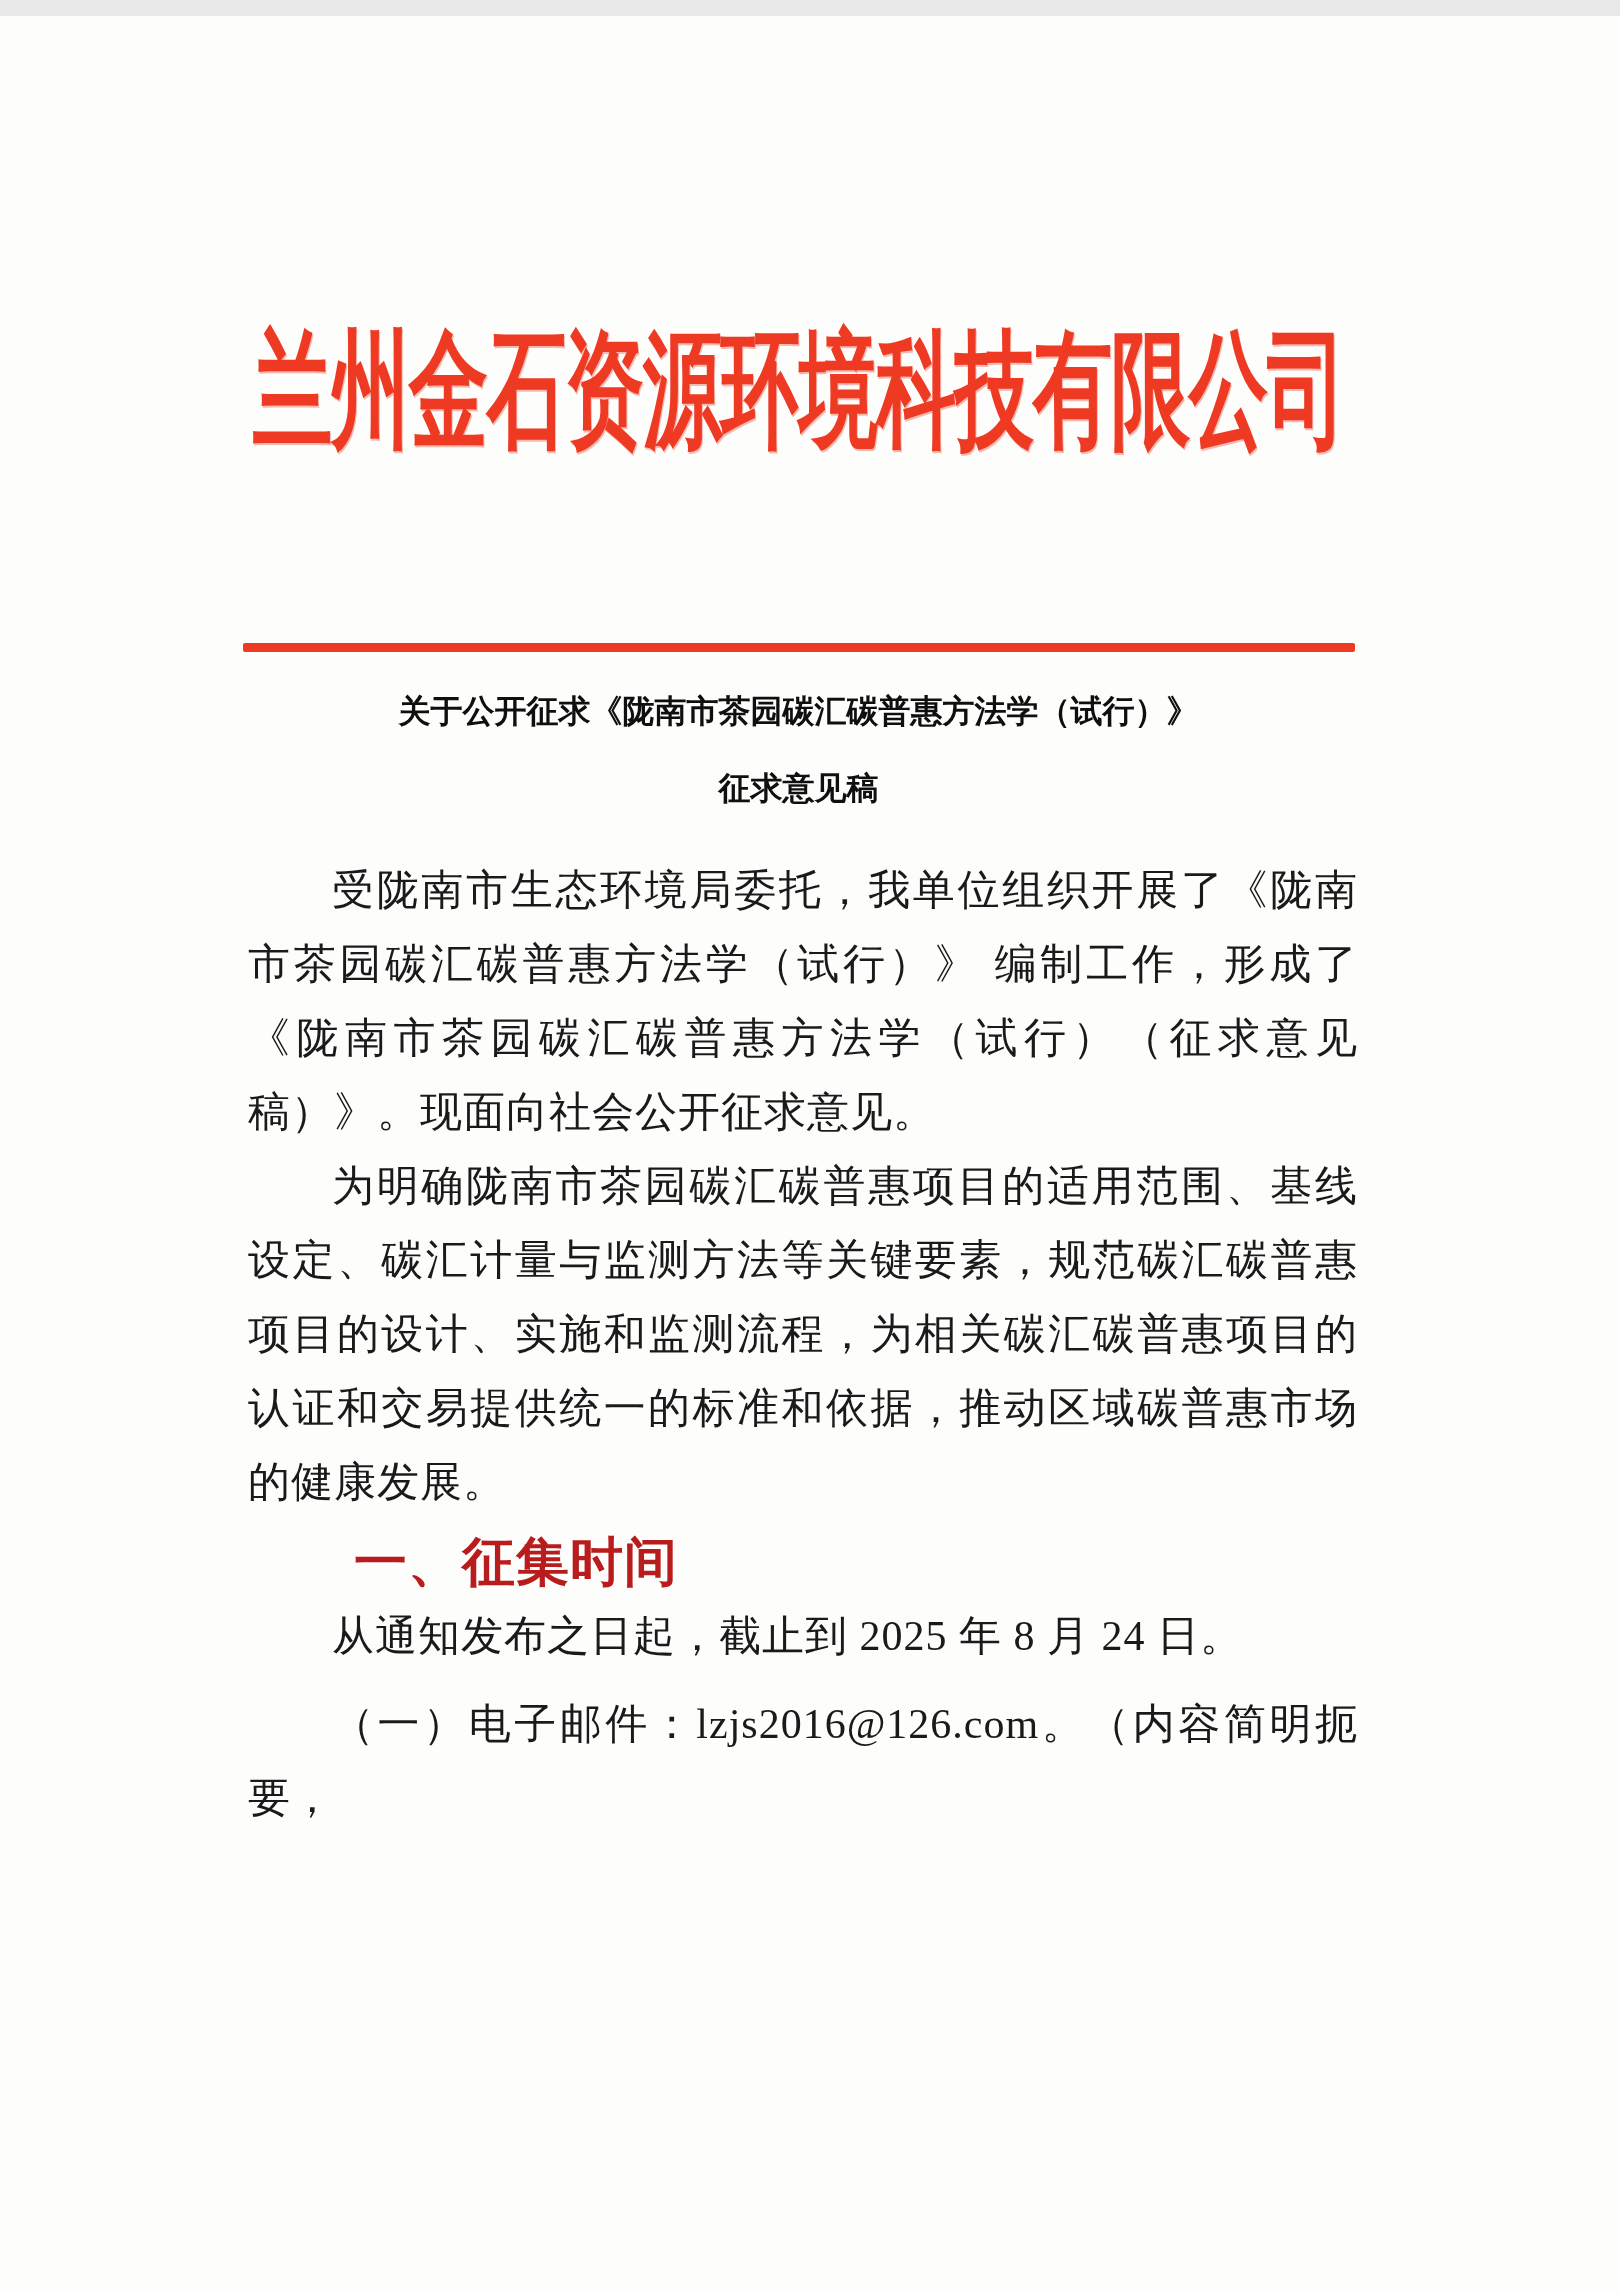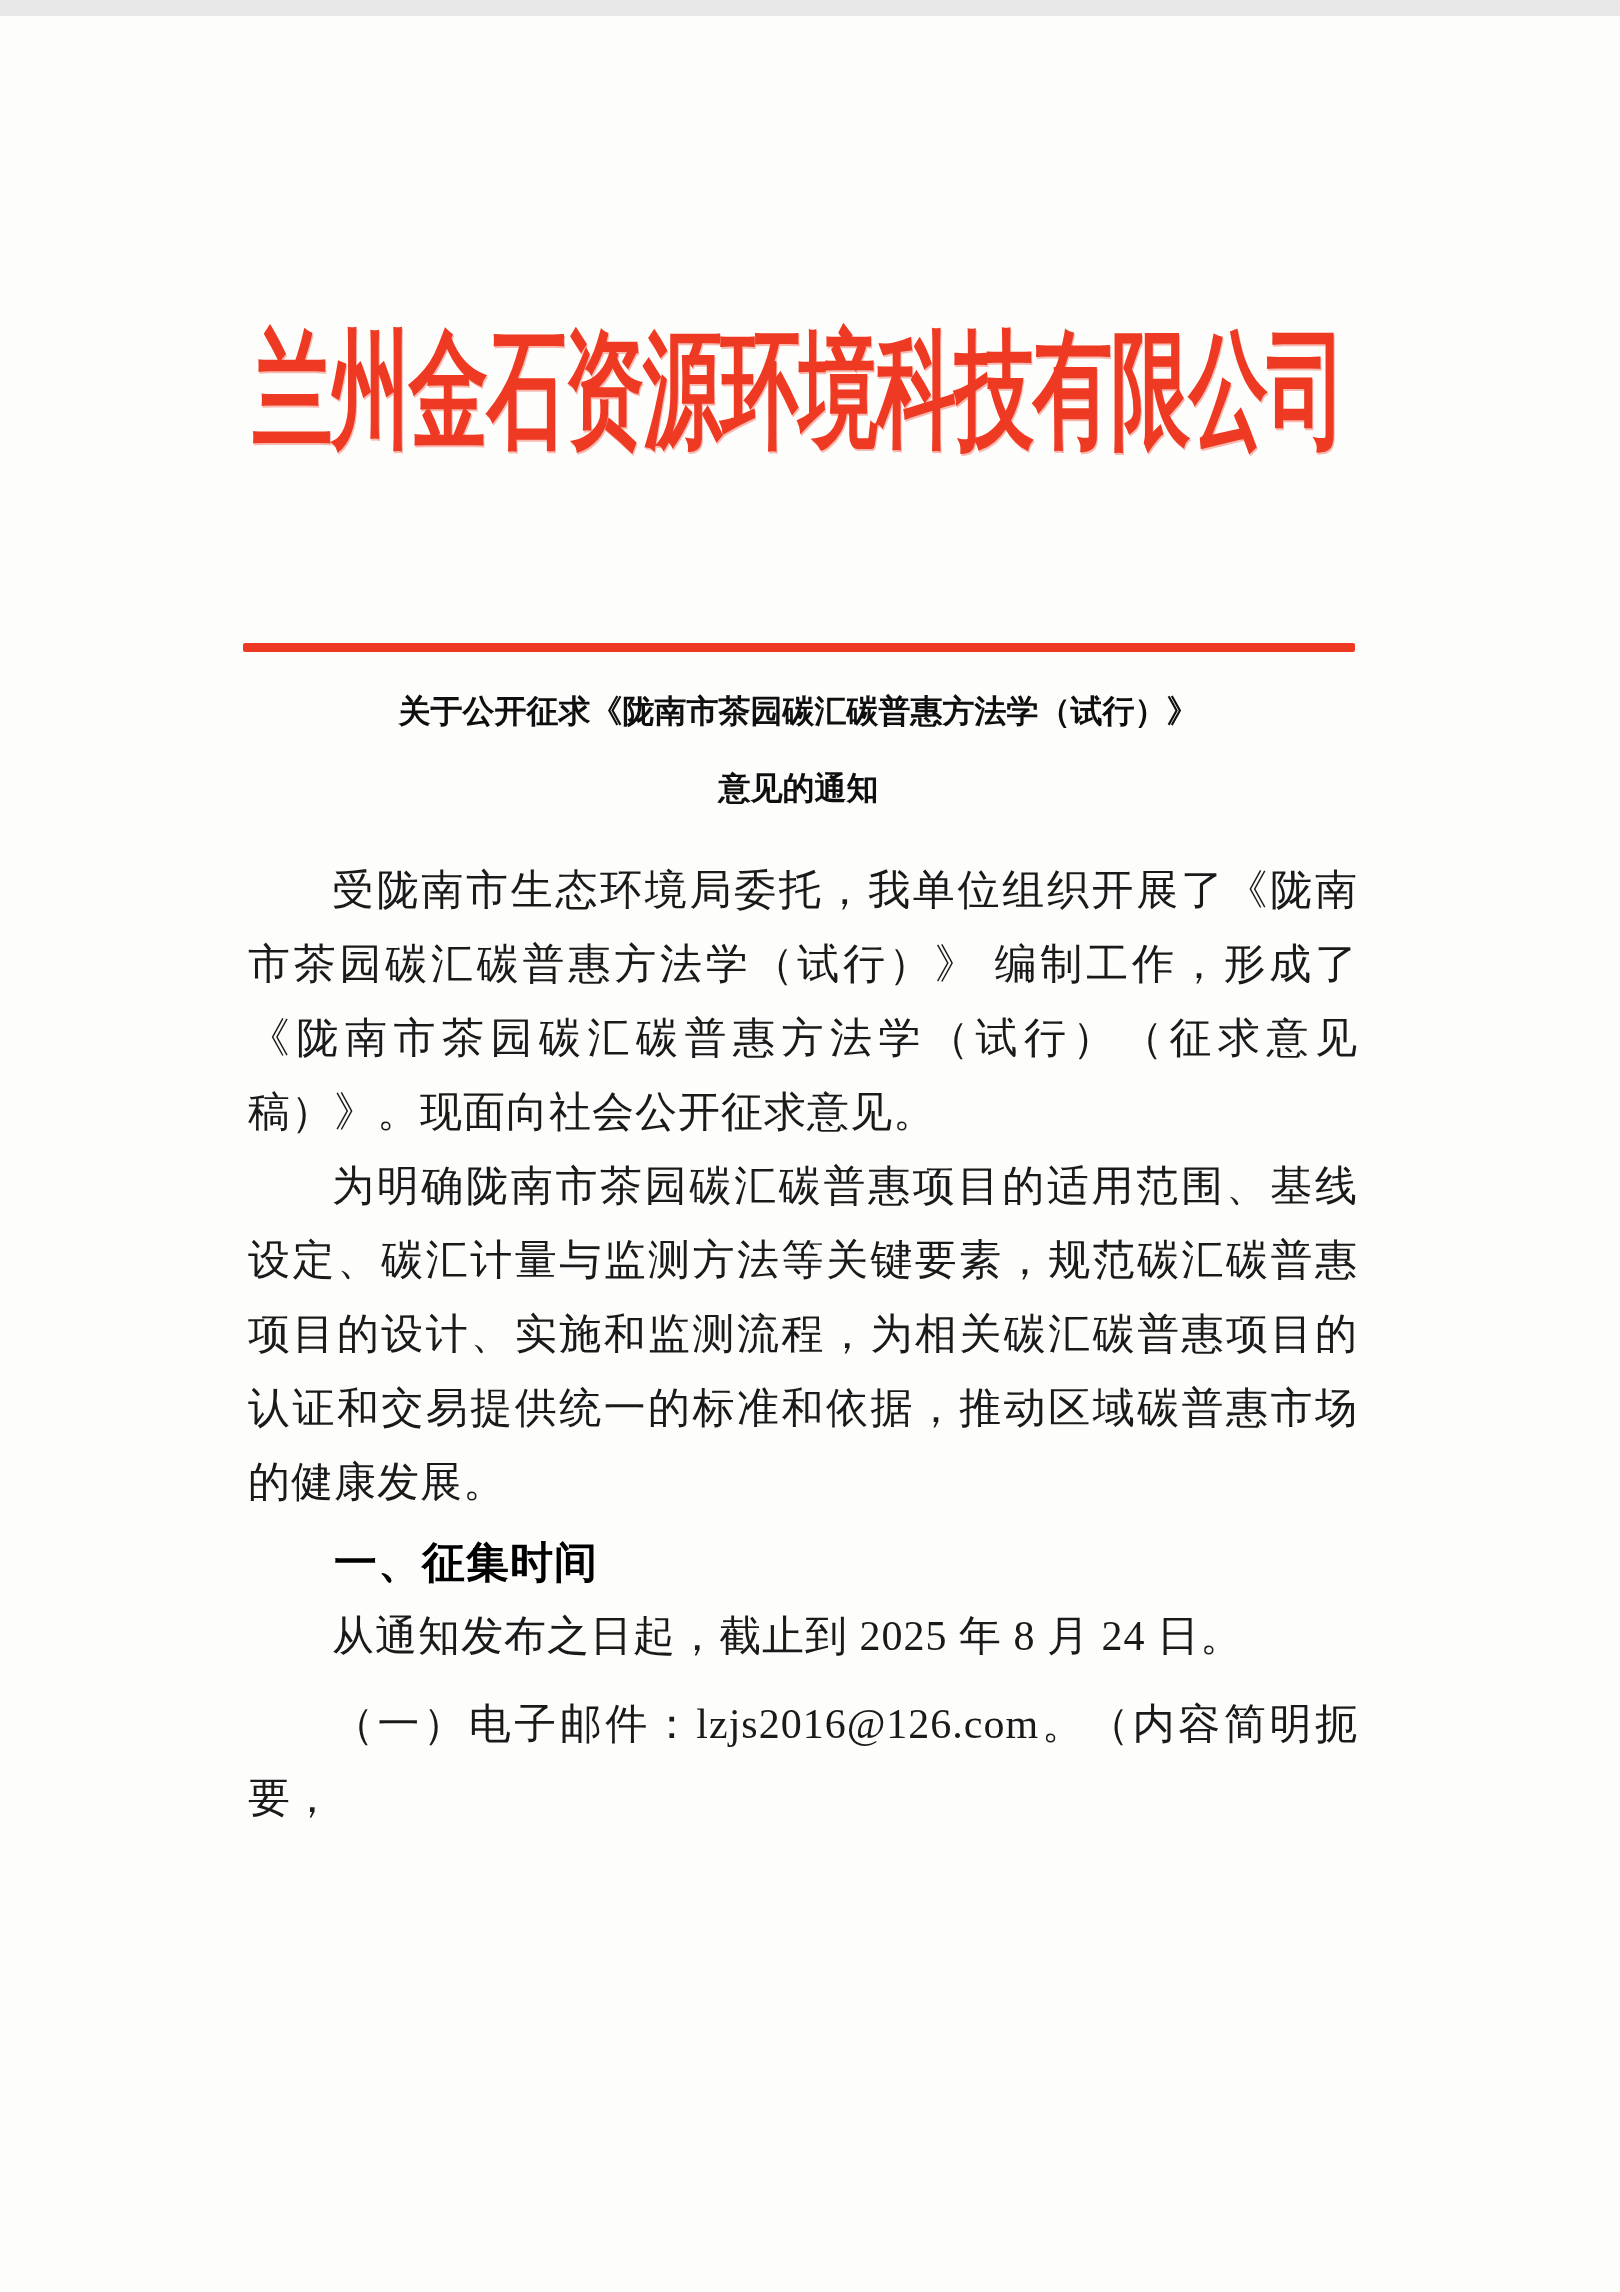--- a/index.html
+++ b/index.html
@@ -75,43 +75,43 @@
   .doc-body p.justified {
     text-align: justify;
     text-align-last: left;
   }
   .section-heading {
     margin: 0;
     text-indent: 2em;
     padding-top: 5.9px;
     font-family: "Liberation Sans", "DejaVu Sans", sans-serif;
     font-weight: bold;
-    font-size: 43px;
+    font-size: 53px;
     line-height: 74px;
-    color: #000000;
+    color: #b91c1c;
     letter-spacing: 1px;
   }
   .gap-top {
     padding-top: 13.7px;
   }
 </style>
 </head>
 <body>
 
 <div class="page">
 
   <div class="letterhead">
     <span class="company-name">兰州金石资源环境科技有限公司</span>
   </div>
 
   <div class="red-divider"></div>
 
   <div class="doc-title">
     <div>关于公开征求《陇南市茶园碳汇碳普惠方法学（试行）》</div>
-    <div>意见的通知</div>
+    <div>征求意见稿</div>
   </div>
 
   <div class="doc-body">
     <p class="justified">受陇南市生态环境局委托，我单位组织开展了《陇南市茶园碳汇碳普惠方法学（试行）》 编制工作，形成了《陇南市茶园碳汇碳普惠方法学（试行）（征求意见稿）》。现面向社会公开征求意见。</p>
     <p class="justified">为明确陇南市茶园碳汇碳普惠项目的适用范围、基线设定、碳汇计量与监测方法等关键要素，规范碳汇碳普惠项目的设计、实施和监测流程，为相关碳汇碳普惠项目的认证和交易提供统一的标准和依据，推动区域碳普惠市场的健康发展。</p>
 
     <p class="section-heading">一、征集时间</p>
     <p class="justified">从通知发布之日起，截止到 2025 年 8 月 24 日。</p>
 
     <p class="justified gap-top">（一）电子邮件：lzjs2016@126.com。（内容简明扼要，</p>

